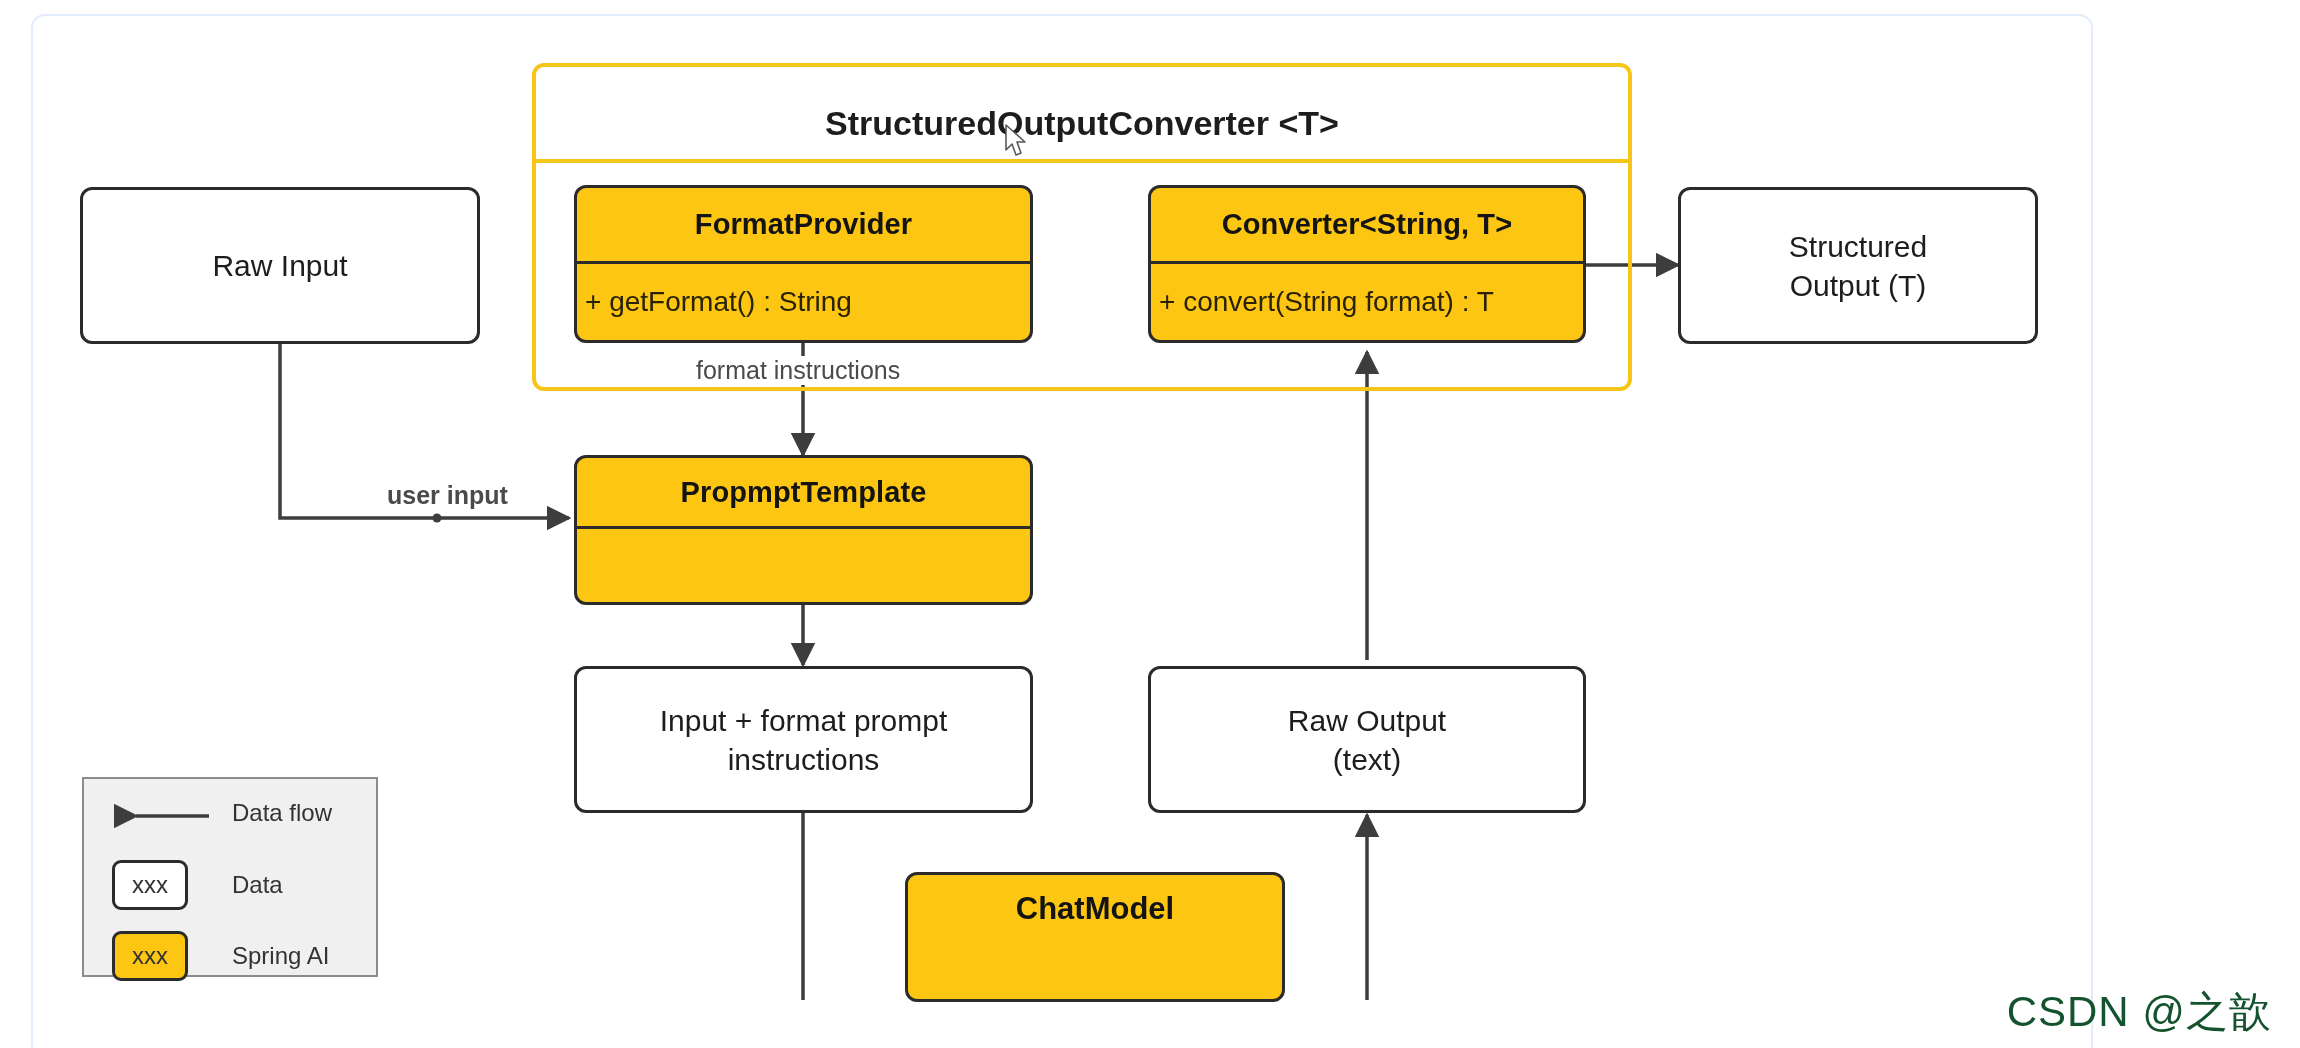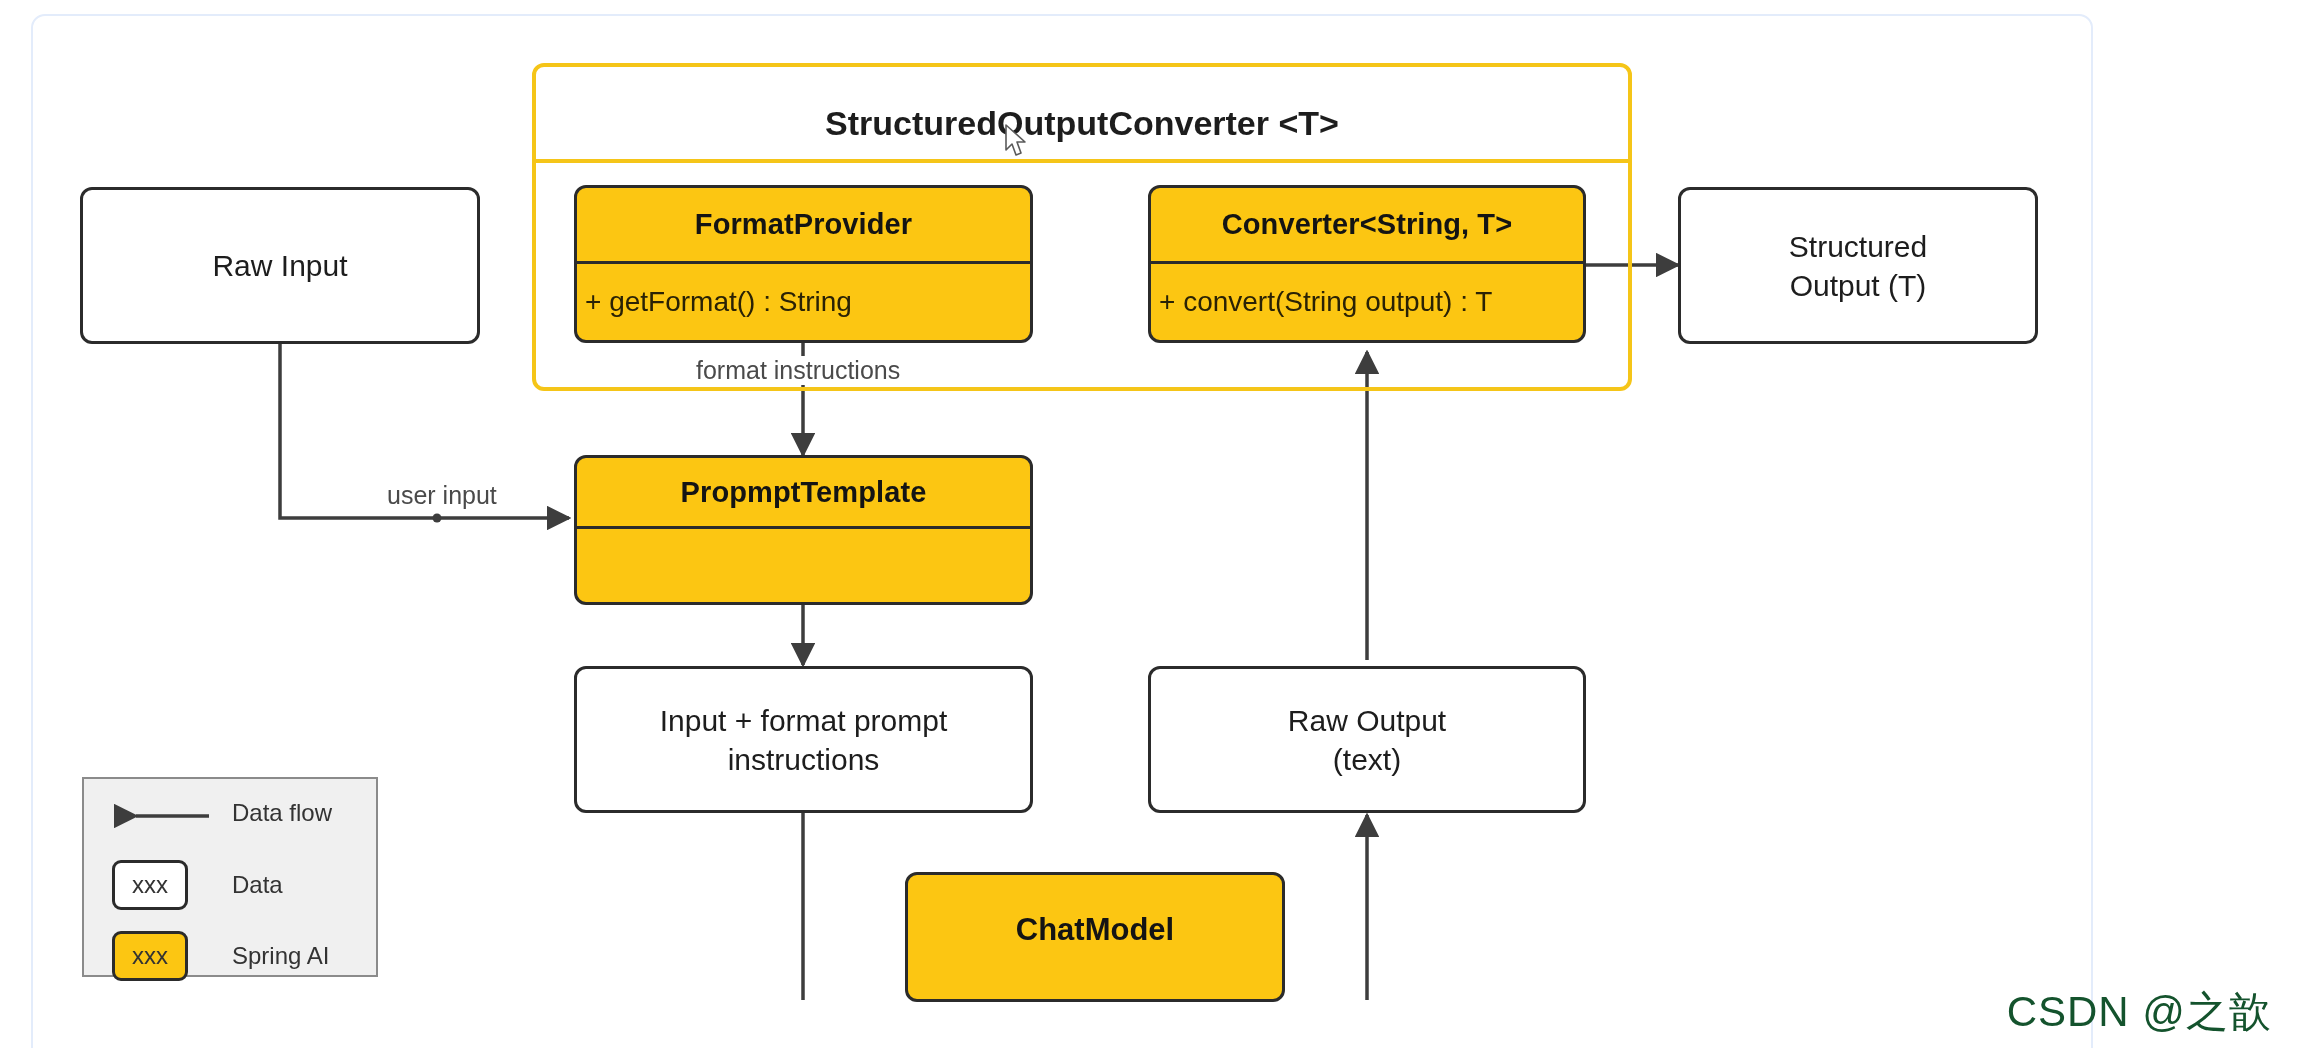--- a/index.html
+++ b/index.html
@@ -240,21 +240,21 @@
 
   <div class="uml" style="left:574px; top:185px; width:459px; height:158px;">
     <div class="uml-title" style="height:73px;border-radius:23px;">FormatProvider</div>
     <div class="uml-sep"></div>
     <div class="uml-row">+ getFormat() : String</div>
   </div>
 
   <div class="uml" style="left:1148px; top:185px; width:438px; height:158px;">
     <div class="uml-title" style="height:73px;">Converter&lt;String, T&gt;</div>
     <div class="uml-sep"></div>
-    <div class="uml-row">+ convert(String output) : T</div>
+    <div class="uml-row">+ convert(String format) : T</div>
   </div>
 
   <div class="node node-data" style="left:1678px; top:187px; width:360px; height:157px; flex-direction:column;">
     <span>Structured</span>
     <span>Output (T)</span>
   </div>
 
   <div class="node node-data" style="left:80px; top:187px; width:400px; height:157px;">
     <span>Raw Input</span>
   </div>
@@ -268,28 +268,28 @@
   <div class="node node-data" style="left:574px; top:666px; width:459px; height:147px; flex-direction:column;">
     <span>Input + format prompt</span>
     <span>instructions</span>
   </div>
 
   <div class="node node-data" style="left:1148px; top:666px; width:438px; height:147px; flex-direction:column;">
     <span>Raw Output</span>
     <span>(text)</span>
   </div>
 
-  <div class="node node-spring" style="left:905px; top:872px; width:380px; height:130px; font-size:31px; align-items:flex-start; padding-top:37px;justify-content:center;">
+  <div class="node node-spring" style="left:905px; top:872px; width:380px; height:130px; font-size:31px; align-items:flex-start; padding-top:16px;justify-content:center;">
     <span>ChatModel</span>
   </div>
 
   <div class="edge-label" style="left:690px; top:356px;">
     <span>format instructions</span>
   </div>
-  <div class="edge-label" style="left:381px; top:481px;">
+  <div class="edge-label" style="left:381px; top:481px;font-weight:bold;">
     <span>user input</span>
   </div>
 
   <div class="legend" style="left:82px; top:777px; width:296px; height:200px;">
     <svg width="296" height="200" style="position:absolute;left:0;top:0;">
       <defs>
         <marker id="legArrow" viewBox="0 0 10 10" refX="1" refY="5" markerWidth="7" markerHeight="7" orient="auto">
           <path d="M 10 0 L 0 5 L 10 10 z" fill="#3d3d3d"></path>
         </marker>
       </defs>

